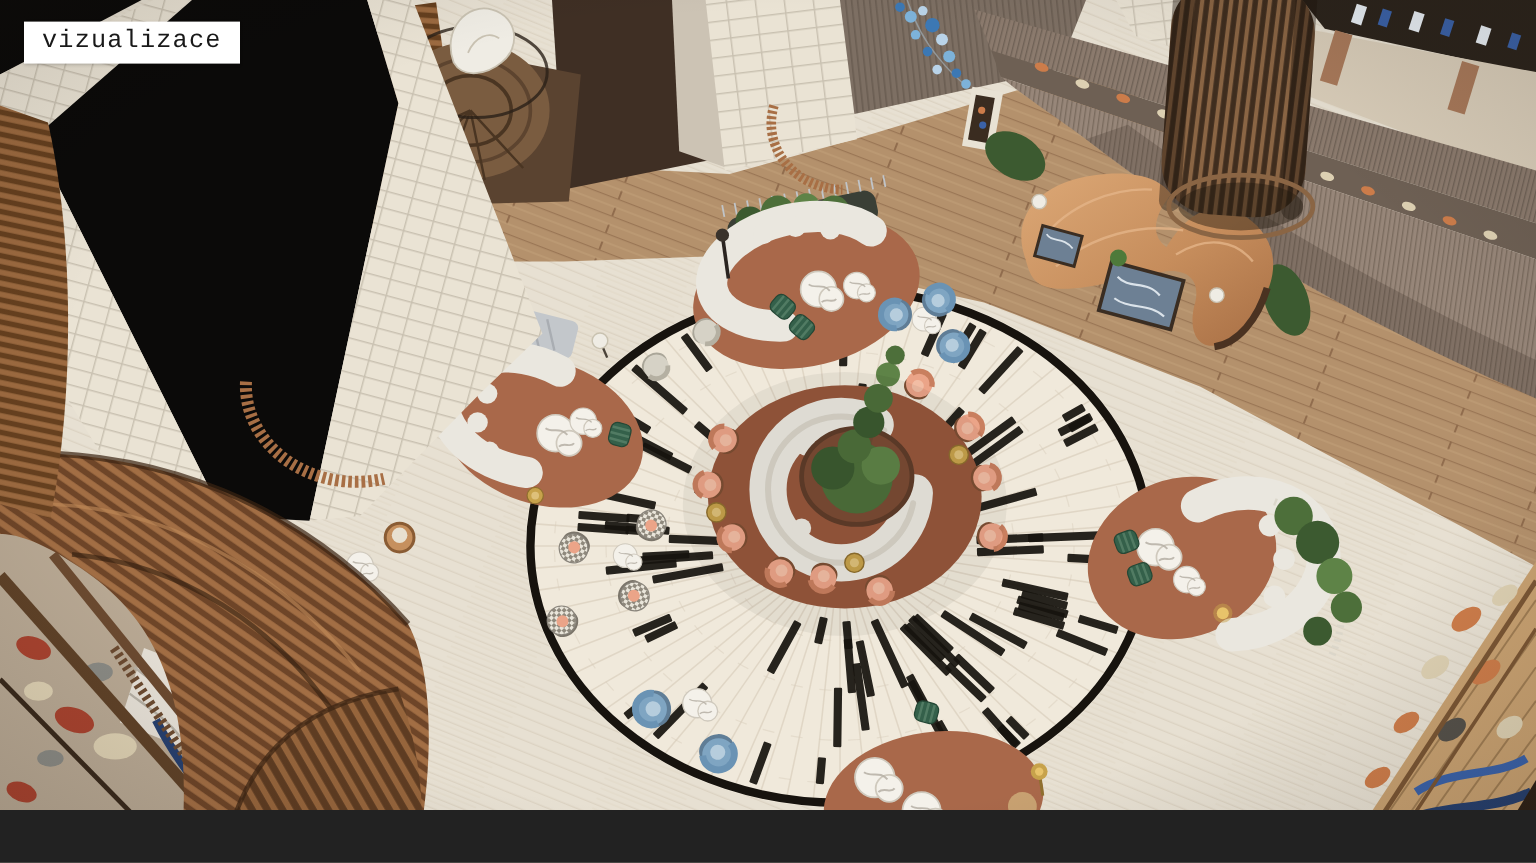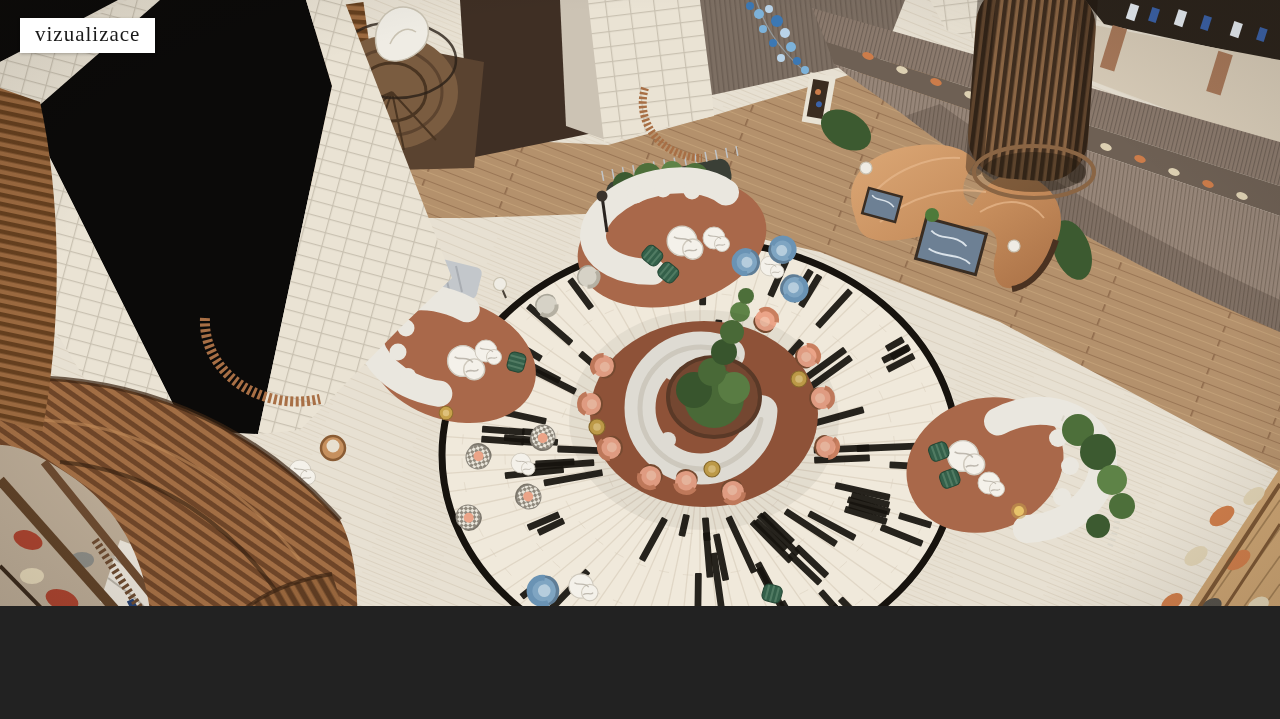--- a/index.html
+++ b/index.html
@@ -1,16 +1,16 @@
 <!DOCTYPE html>
 <html style="--c-floor: #e7e0d2; --c-trav: #d3c3ac; --c-wood: #b4916c; --c-woodD: #5a4330; --c-rug: #f0e9db; --c-rugL: #d8cdbb; --c-ink: #17130e; --c-terra: #a9684a; --c-terraD: #96573c; --c-sofa: #eae7df; --c-sofaSh: #c9c3b4; --c-peach: #eba488; --c-peachB: #7d4e33; --c-blue: #7fa5c2; --c-blueD: #5f7d96; --c-green: #34604a; --c-greenL: #517b63; --c-marble: #f4f1ea; --c-vein: #b5afa4; --c-gold: #c7a24b; --c-copper: #a86f45; --c-copperL: #d39c6d; --c-copperD: #5e3f28; --c-mesh: #8b7a6d; --c-meshD: #6f6156; --c-meshL: #978679; --c-tile: #eae3d4; --c-grout: #c9c1b1; --c-wall: #d9cdb9; --c-void: #0b0a09; --c-artB: #3b62a8; --c-artN: #27406e; --c-artR: #a8432f; --c-artC: #ddd0b2; --c-tan: #c8a171; --c-orange: #cc7c4a; --c-glass: #3c78b4; --c-g1: #3c5a30; --c-g2: #4d6f3a; --c-g3: #5e8347;"><head>
 <meta charset="utf-8">
 <style>
   html,body{margin:0;padding:0;background:#222;}
-  .stage{position:relative;width:1280px;height:606px;overflow:hidden;background:var(--c-floor,#e7e0d2);font-family:Liberation Serif, serif;}
+  .stage{position:relative;width:1280px;height:675px;overflow:hidden;background:var(--c-floor,#e7e0d2);font-family:Liberation Mono, monospace;}
   .stage svg{position:absolute;left:0;top:0;}
   .viz-label{position:absolute;left:20px;top:18px;background:#ffffff;color:#191919;
     padding:5px 15px 7px 15px;font-size:21px;letter-spacing:1px;line-height:1.1;
     box-shadow:0 1px 3px rgba(0,0,0,.25);}
   
   .f-floor{fill:var(--c-floor)} .f-wood{fill:var(--c-wood)}
   .f-woodD{fill:var(--c-woodD)} .f-rug{fill:var(--c-rug)} .f-ink{fill:var(--c-ink)}
   .f-terra{fill:var(--c-terra)} .f-terraD{fill:var(--c-terraD)} .f-sofa{fill:var(--c-sofa)}
   .f-peach{fill:var(--c-peach)} .f-peachB{fill:var(--c-peachB)} .f-blue{fill:var(--c-blue)}
   .f-green{fill:var(--c-green)} .f-marble{fill:var(--c-marble)} .f-gold{fill:var(--c-gold)}

